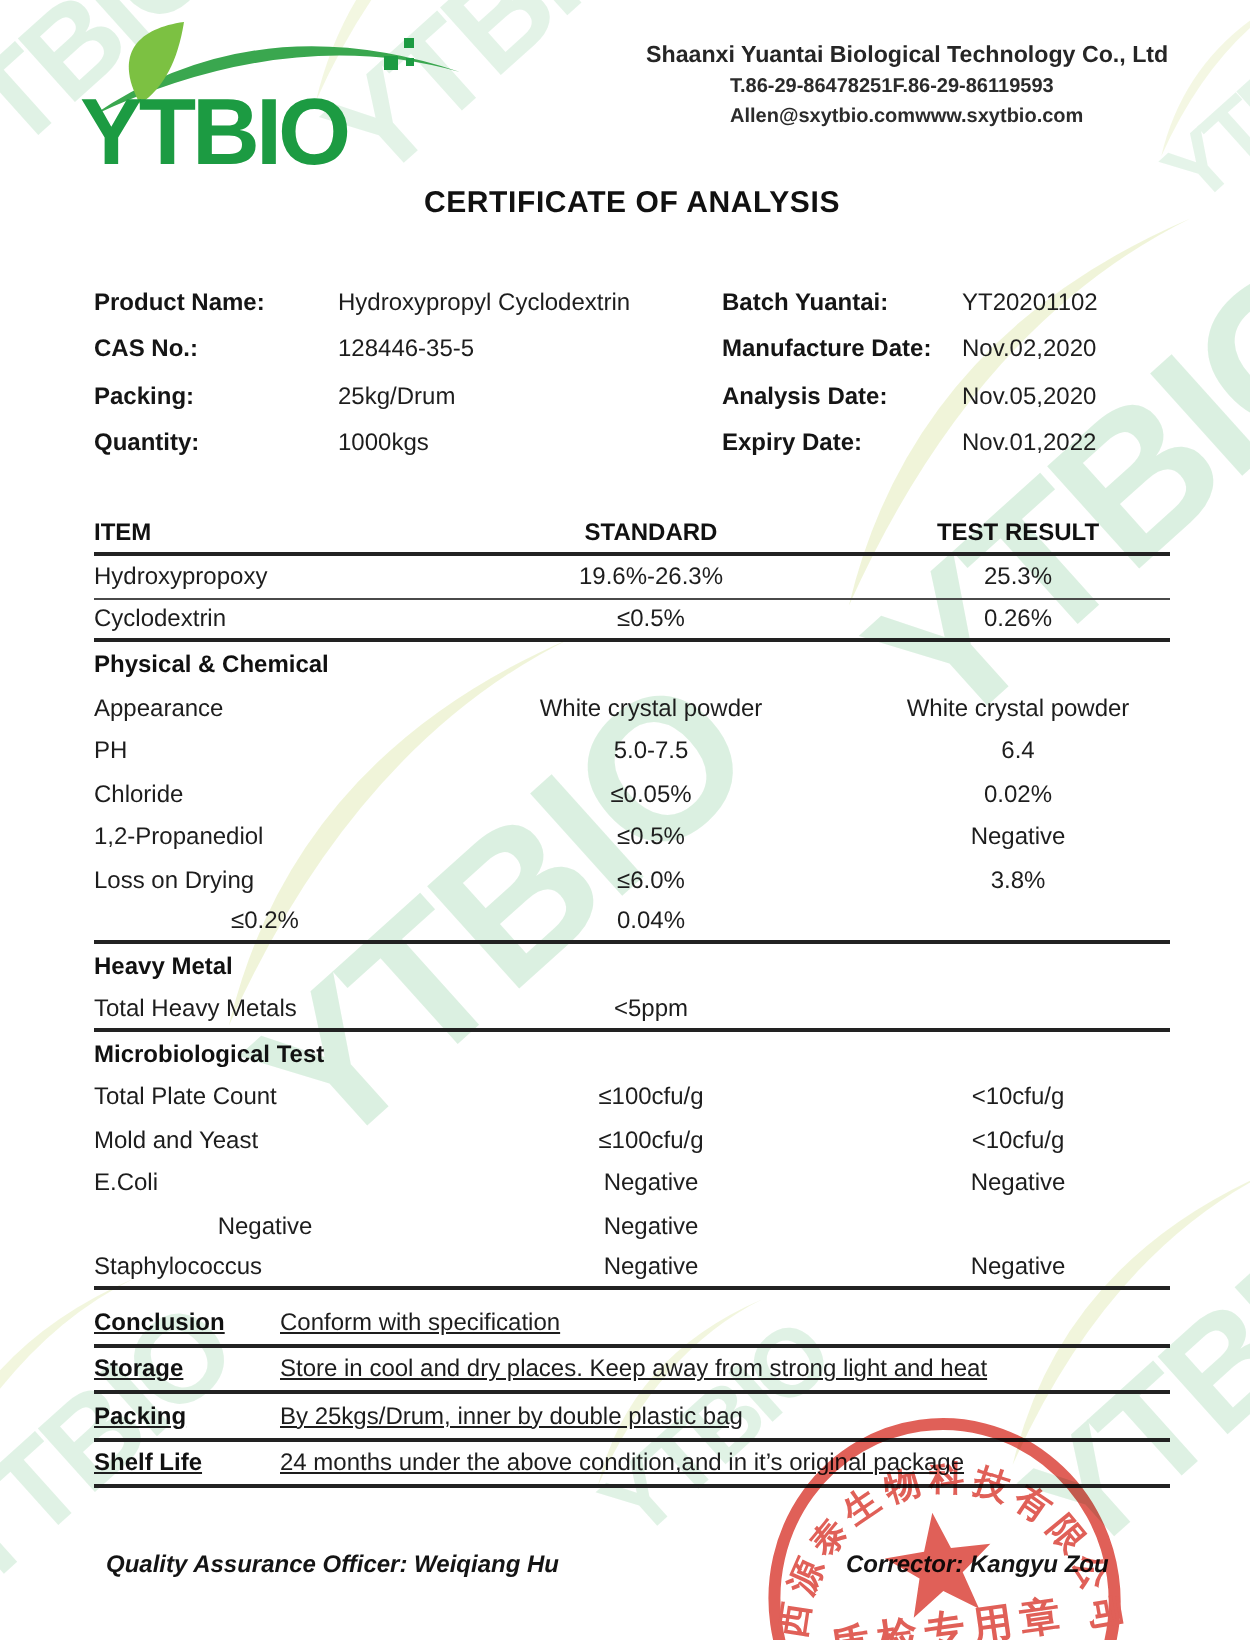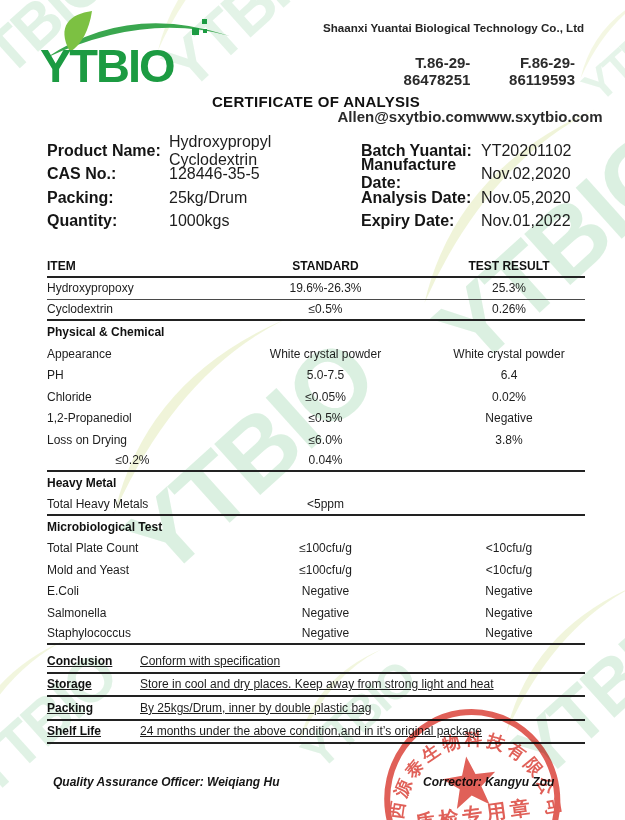--- a/index.html
+++ b/index.html
@@ -10,28 +10,28 @@
     font-family:"Liberation Sans", sans-serif; color:#1d1d1d;
   }
   
   .wm { position:absolute; z-index:0; transform:rotate(-42deg); color:#8ccf9e; font-weight:bold; pointer-events:none; }
   .wm svg { display:block; fill:#cede84; margin-bottom:-8px; }
   .wm-text { letter-spacing:-3px; line-height:.9; }
   
   .logo { position:absolute; left:36px; top:6px; z-index:1; }
   .company { position:absolute; right:50px; top:21px; width:252px; z-index:1; text-align:right; color:#262626; }
   .company-name { font-size:11.6px; font-weight:bold; white-space:nowrap; }
-  .contact-line { display:flex; justify-content:center; padding-left:42px; font-size:15px; font-weight:bold; margin-top:20px; color:#2b2b2b; }
+  .contact-line { display:flex; justify-content:flex-start; padding-left:42px; font-size:10px; font-weight:bold; margin-top:4px; color:#2b2b2b; }
   
   .title { position:absolute; left:47px; top:93px; width:538px; z-index:1;
            text-align:center; font-size:15px; font-weight:bold; letter-spacing:.3px; color:#111; }
   
   .product-info { position:absolute; left:47px; top:139px; width:538px; z-index:1;
                   display:grid; grid-template-columns:122px 192px 120px 1fr; grid-auto-rows:23.5px;
-                  align-items:center; font-size:16px; }
+                  align-items:center; font-size:12px; }
   .pi-label { font-weight:bold; color:#151515; }
   .pi-value { color:#1d1d1d; }
   
   .coa-table { position:absolute; left:47px; top:256px; width:538px; z-index:1; font-size:12px; }
   .trow { display:grid; grid-template-columns:171px 215px 1fr; align-items:center; height:21.5px; }
   .thead { height:22px; font-weight:bold; border-bottom:2px solid #222; color:#111; }
   .trow.section { height:22px; }
   .section-label, .trow.section .titem { font-weight:bold; color:#111; }
   .titem { text-align:left; }
   .tcell { text-align:center; }
@@ -169,21 +169,20 @@
           <div class="titem">Mold and Yeast</div>
           <div class="tcell">≤100cfu/g</div>
           <div class="tcell">&lt;10cfu/g</div>
         </div>
         <div class="trow">
           <div class="titem">E.Coli</div>
           <div class="tcell">Negative</div>
           <div class="tcell">Negative</div>
         </div>
         <div class="trow">
-          <div class="titem">Salmonella</div>
           <div class="tcell">Negative</div>
           <div class="tcell">Negative</div>
         </div>
         <div class="trow rule-thick">
           <div class="titem">Staphylococcus</div>
           <div class="tcell">Negative</div>
           <div class="tcell">Negative</div>
         </div>
       </div>
   </section>

